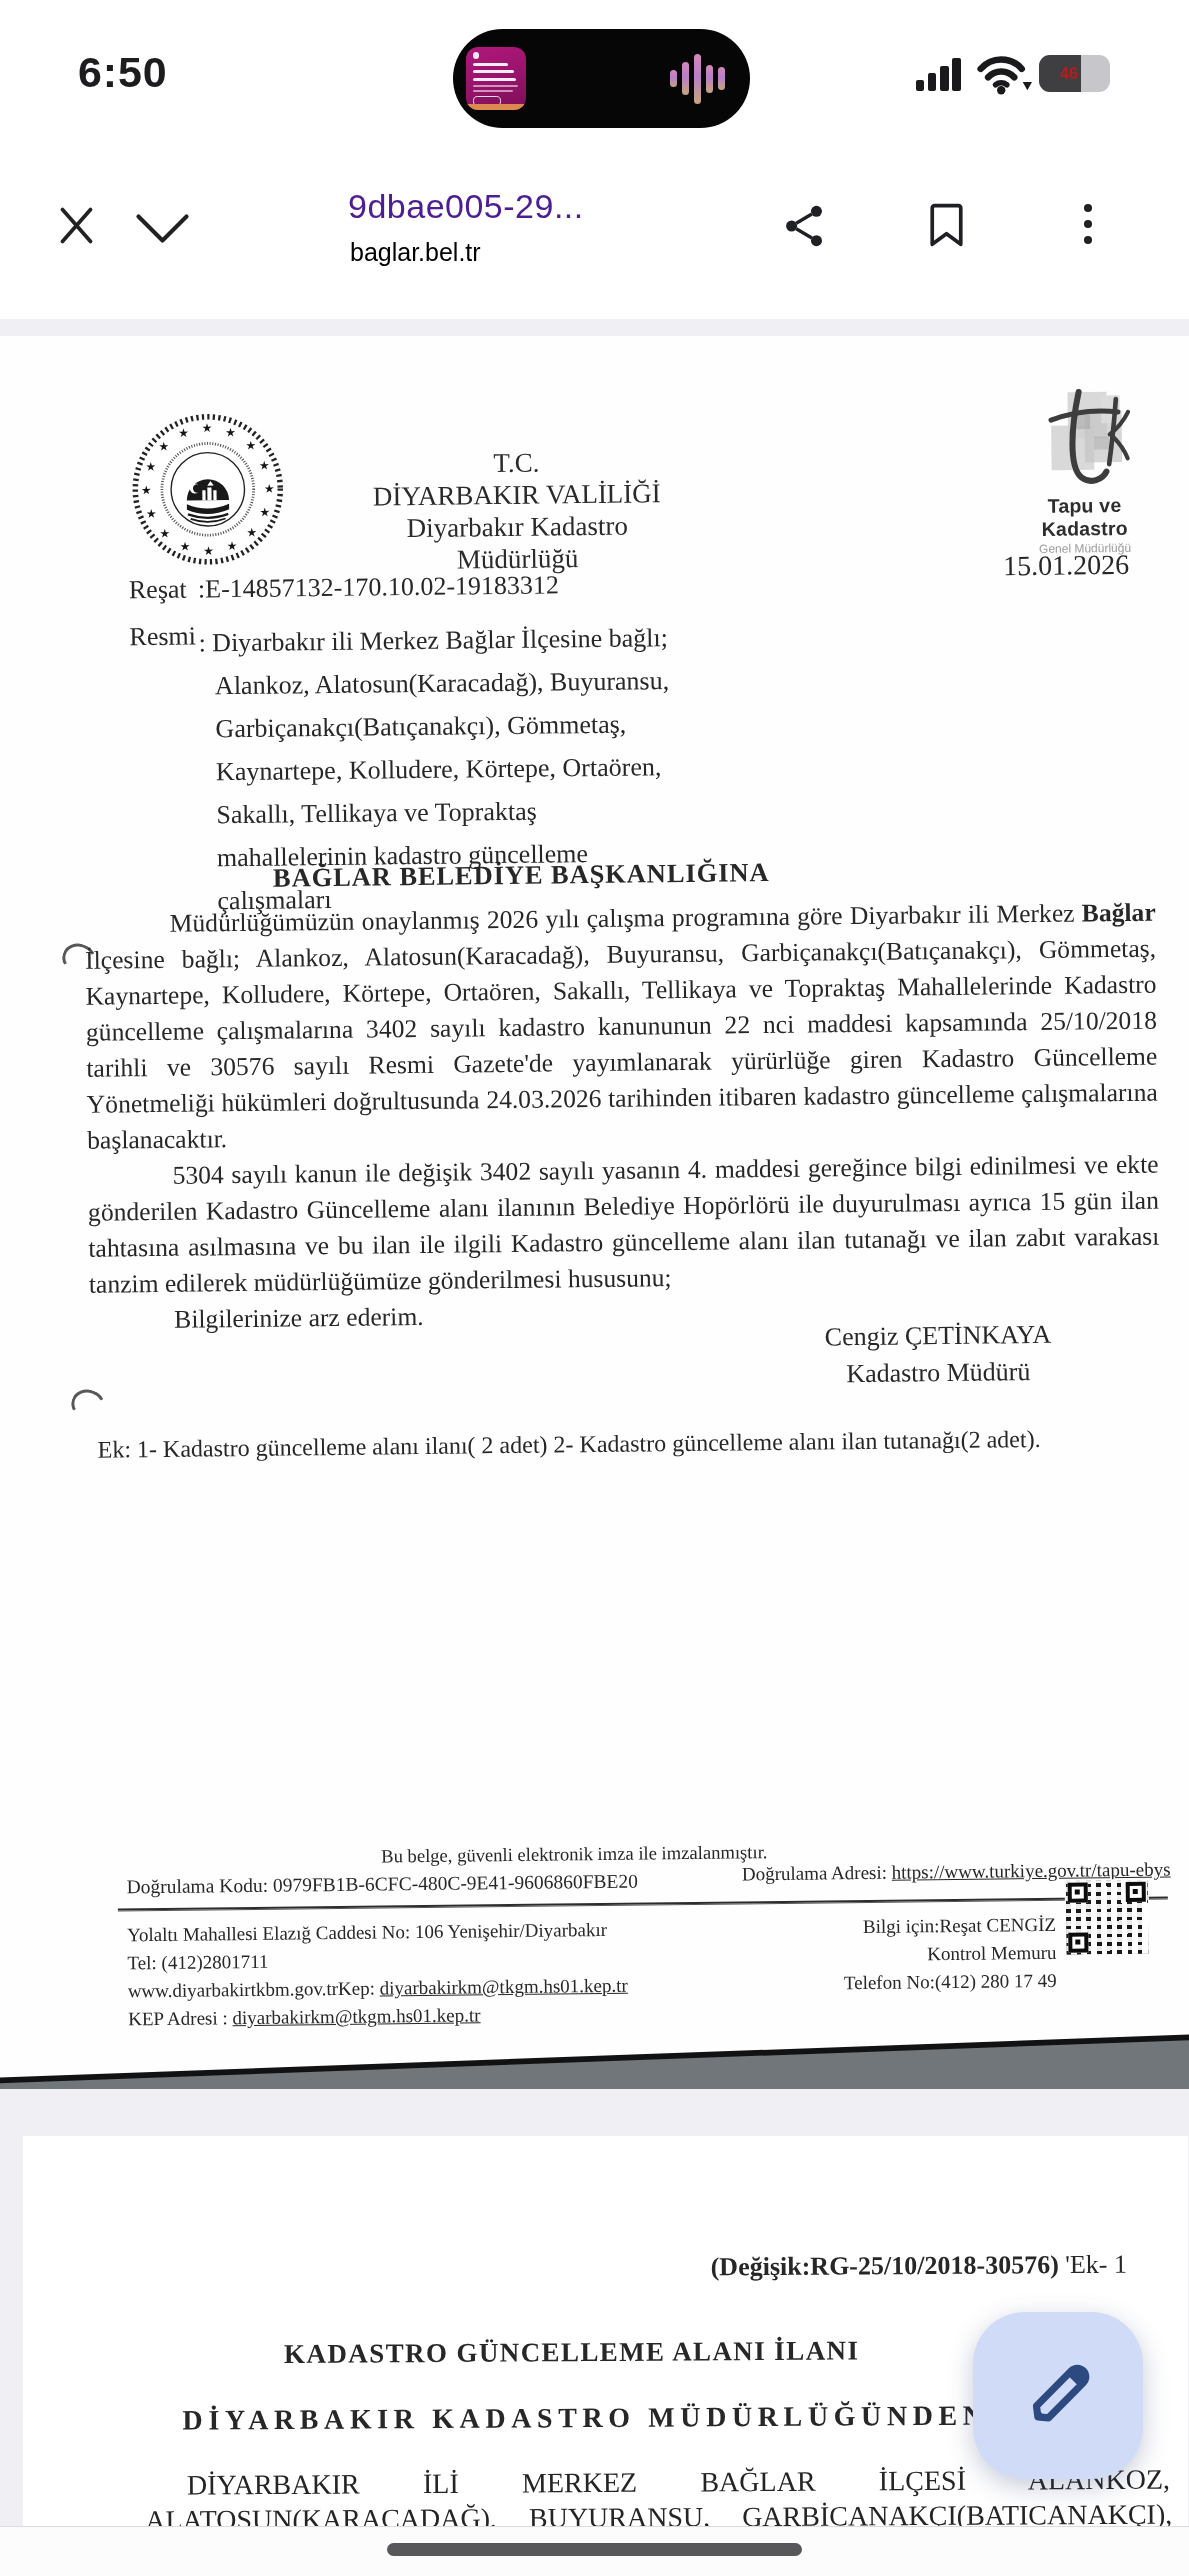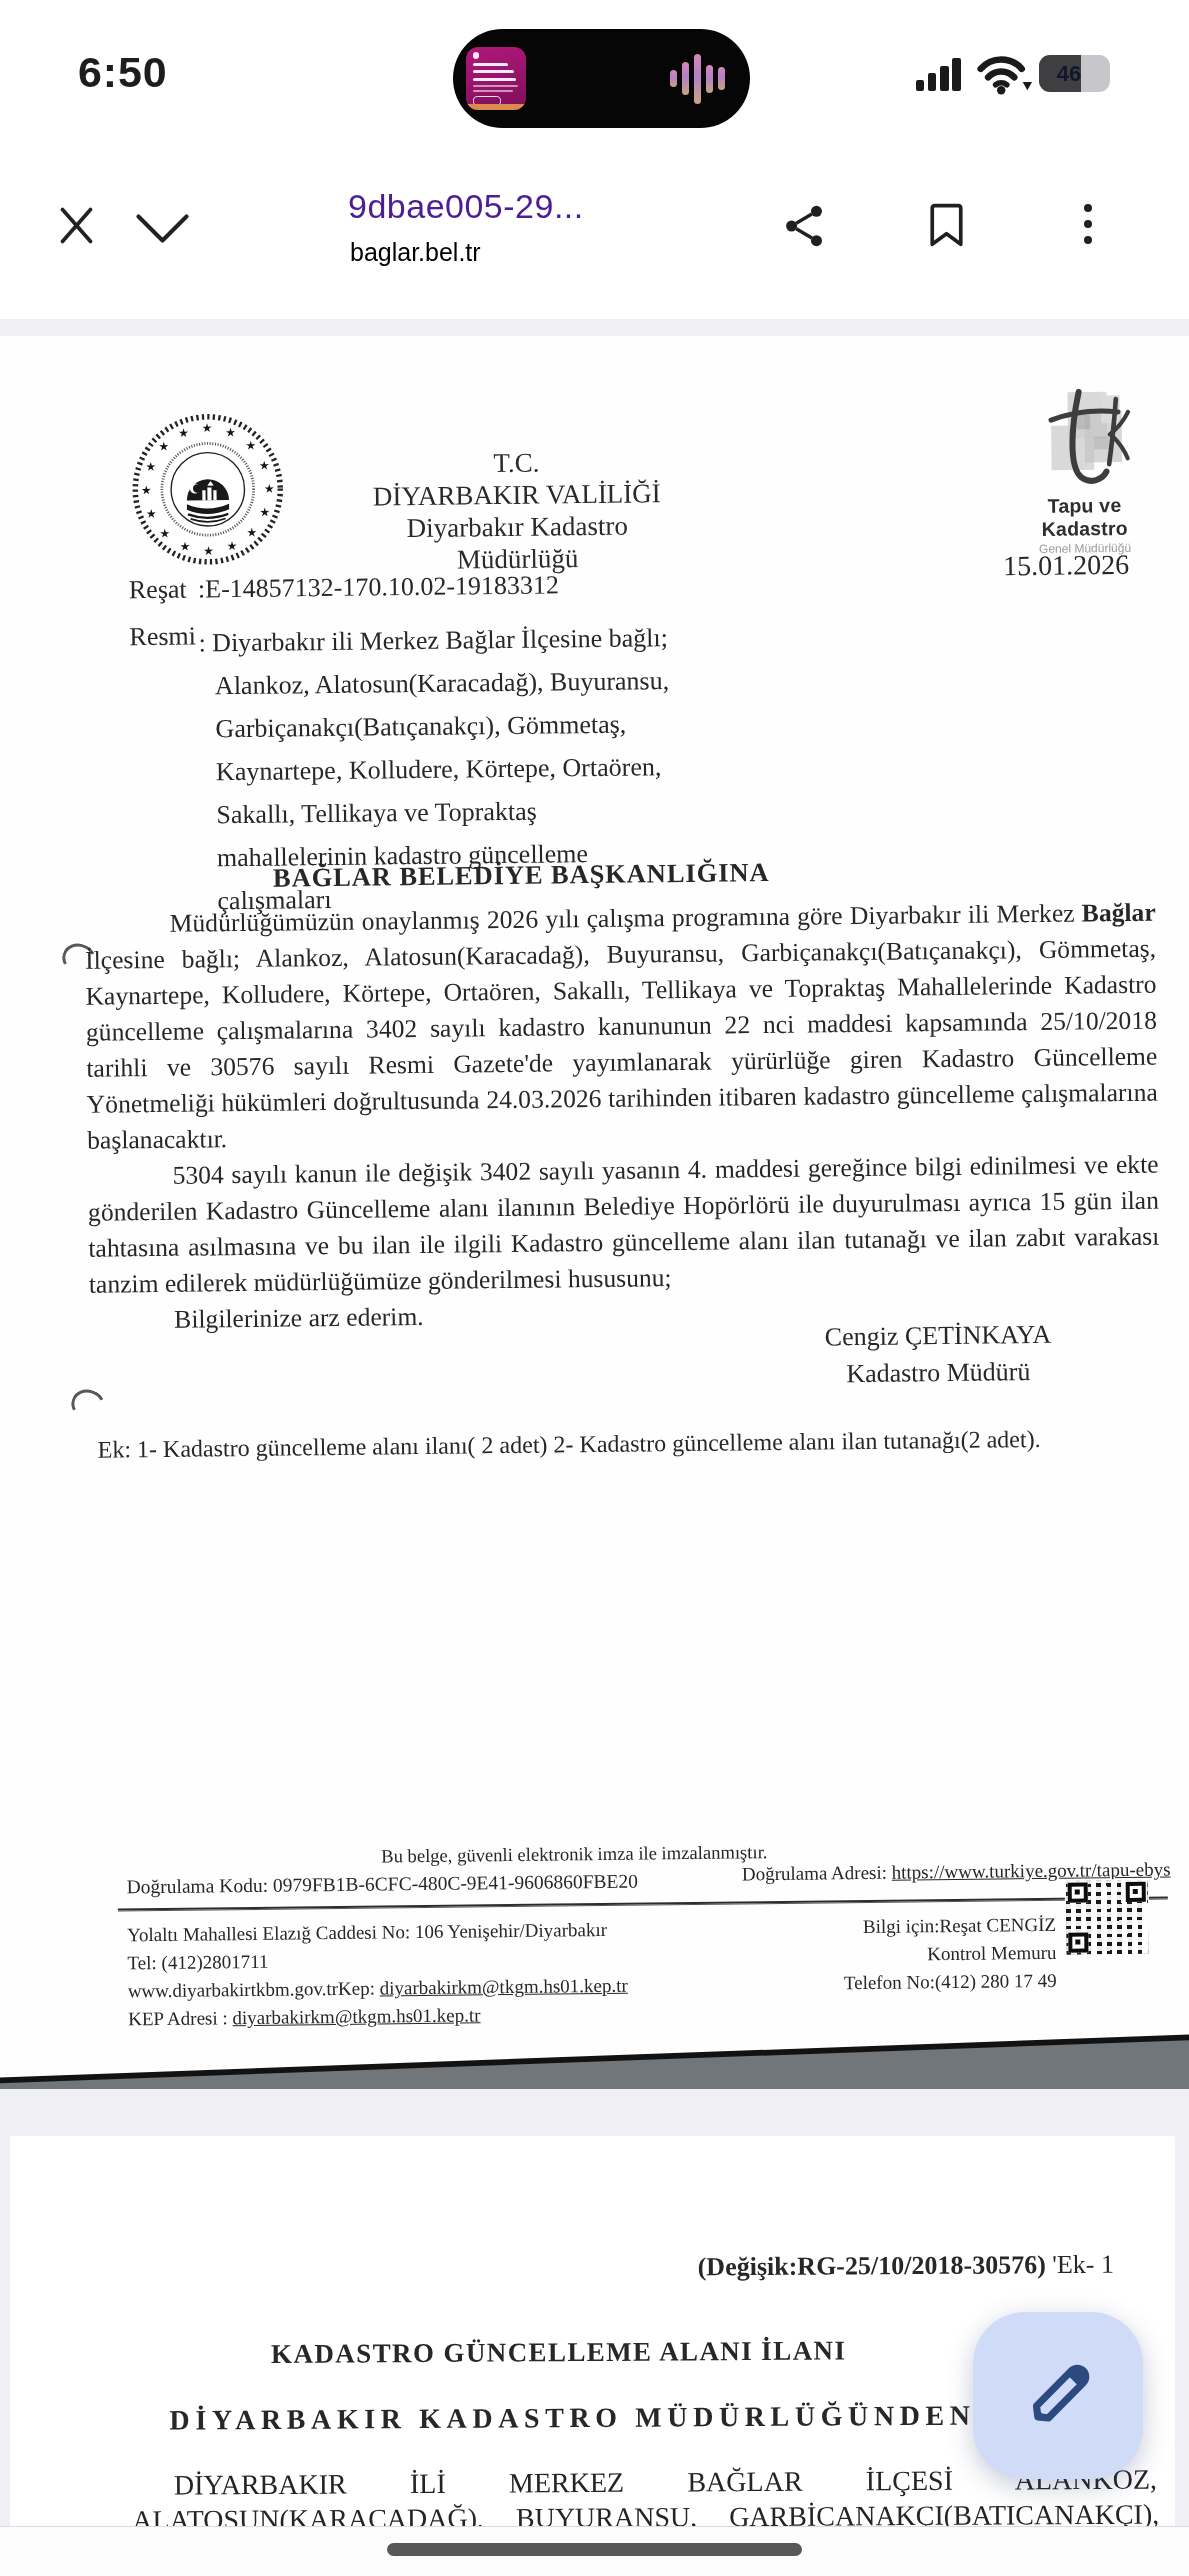--- a/index.html
+++ b/index.html
@@ -17,33 +17,33 @@
   .art .fl{position:absolute;left:6.5px;background:rgba(255,255,255,.55);height:2.3px;border-radius:1.9px;}
   .art .pill{position:absolute;left:6.5px;top:49px;width:26px;height:8.4px;border:1.4px solid rgba(255,255,255,.85);border-radius:4.6px;}
   .art .strip{position:absolute;left:0;bottom:0;width:100%;height:5.6px;background:#dd8a50;}
   .wave{position:absolute;left:217px;top:0;height:99px;display:flex;align-items:center;gap:5.6px;}
   .wave i{display:block;width:6.5px;border-radius:3.7px;background:linear-gradient(180deg,#d687b8 0%,#b57fc9 45%,#c9a57c 100%);}
   .sig{left:916px;top:58px;display:flex;align-items:flex-end;gap:3.7px;height:33px;}
   .sig i{display:block;width:8.4px;background:#1a1a1c;border-radius:1.9px;}
   .batt{left:1039px;top:55px;width:71px;height:37px;border-radius:11px;background:#c6c6cb;overflow:hidden;}
   .batt .fill{position:absolute;left:0;top:0;bottom:0;width:42px;background:#3f3f42;}
   .batt .pct{position:absolute;left:0;top:0;width:60px;height:37px;display:flex;align-items:center;justify-content:center;
-             color:#0f172a;font-size:22px;font-weight:700;}
+             color:#b91c1c;font-size:16px;font-weight:700;}
 
   
   .htitle{left:348px;top:187px;font-size:34px;color:#4c1d95;letter-spacing:0.5px;}
   .hurl{left:350px;top:238px;font-size:25px;color:#000000;}
   .kebab{left:1084px;top:204px;display:flex;flex-direction:column;gap:7.4px;}
   .kebab i{display:block;width:8.4px;height:8.4px;border-radius:50%;background:#202124;}
 
   
   .viewbg{left:0;top:319px;width:1189px;height:2257px;background:#f0eff4;}
   .page1{left:0;top:336px;width:1189px;height:1750px;background:#fefefe;overflow:hidden;}
   .tilt1{position:absolute;inset:0;transform:rotate(-0.65deg);transform-origin:595px 874px;}
-  .page2{left:10px;top:2136px;width:1165px;height:390px;background:#fff;overflow:hidden;}
+  .page2{left:23px;top:2136px;width:1165px;height:390px;background:#fff;overflow:hidden;}
   .tilt2{position:absolute;inset:0;transform:rotate(-0.35deg);transform-origin:576px 186px;}
   .serif{font-family:"Liberation Serif", serif;color:#272727;}
 
   
   .letterhead{left:353px;top:110px;width:344px;text-align:center;line-height:32px;font-size:27px;color:#2a2a2a;}
   .tklogo{left:1022px;top:56px;width:141px;text-align:center;}
   .tkname{font-size:19.5px;font-weight:700;color:#2e2e2e;letter-spacing:0.2px;font-family:"Liberation Sans",sans-serif;}
   .tksub{font-size:12px;color:#9a9a9a;margin-top:0.9px;font-family:"Liberation Sans",sans-serif;}
   .docdate{left:985px;top:219px;width:177px;text-align:center;font-size:28px;}
   .metarow{display:flex;align-items:flex-start;font-size:26px;}

